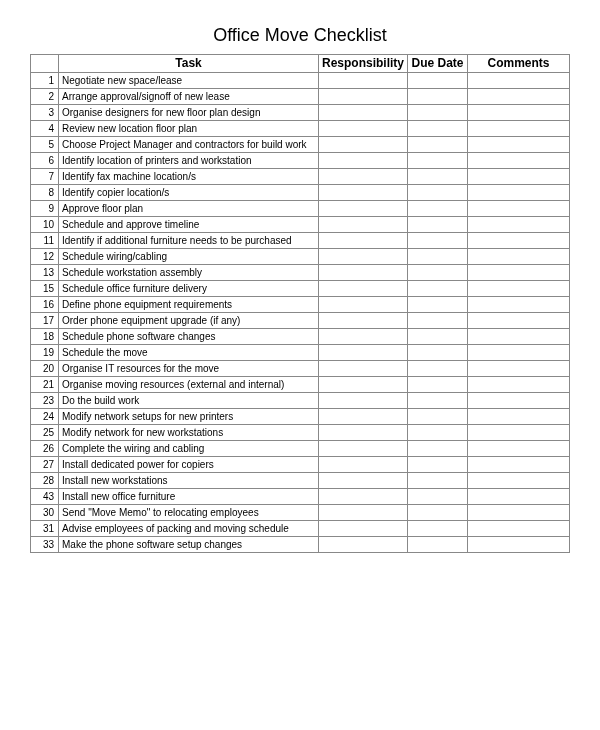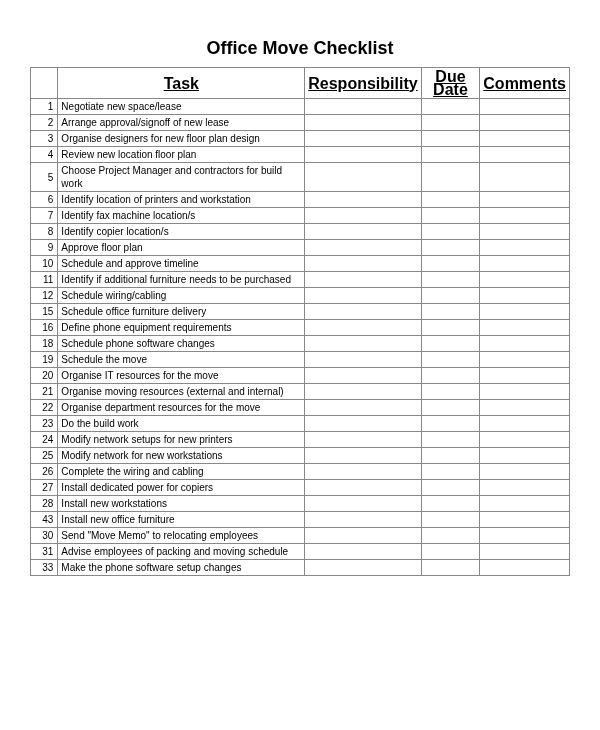--- a/index.html
+++ b/index.html
@@ -6,43 +6,42 @@
     body {
       font-family: Arial, sans-serif;
       background: #f5f5f5;
       width: 600px;
       height: 730px;
       padding: 20px 30px;
       background: #fff;
     }
     .title {
       font-size: 18px;
-      font-weight: bold;
+      font-weight: normal;
       text-align: center;
       margin-bottom: 8px;
-      margin-top: 18px;
+      margin-top: 5px;
     }
     table {
       border-collapse: collapse;
       width: 100%;
       font-size: 10px;
     }
     th, td {
       border: 1px solid #888;
       padding: 1px 3px;
       text-align: left;
       height: 15px;
       line-height: 13px;
     }
     th {
       font-weight: bold;
       text-align: center;
-      font-size: 16px;
+      font-size: 12px;
       padding: 2px 3px;
-      text-decoration: underline;
     }
     .col-num { width: 28px; text-align: right; padding-right: 4px; }
     .col-task { width: 260px; }
     .col-resp { width: 80px; }
     .col-due { width: 60px; text-align: center; }
     .col-comments { width: auto; }
     thead th.col-num { }
   </style>
 </head>
 <body>
@@ -138,34 +137,48 @@
         <td class="col-comments"></td>
       </tr>
       <tr>
         <td class="col-num">12</td>
         <td class="col-task">Schedule wiring/cabling</td>
         <td class="col-resp"></td>
         <td class="col-due"></td>
         <td class="col-comments"></td>
       </tr>
       <tr>
+        <td class="col-num">13</td>
+        <td class="col-task">Schedule workstation assembly</td>
+        <td class="col-resp"></td>
+        <td class="col-due"></td>
+        <td class="col-comments"></td>
+      </tr>
+      <tr>
         <td class="col-num">15</td>
         <td class="col-task">Schedule office furniture delivery</td>
         <td class="col-resp"></td>
         <td class="col-due"></td>
         <td class="col-comments"></td>
       </tr>
       <tr>
         <td class="col-num">16</td>
         <td class="col-task">Define phone equipment requirements</td>
         <td class="col-resp"></td>
         <td class="col-due"></td>
         <td class="col-comments"></td>
       </tr>
       <tr>
+        <td class="col-num">17</td>
+        <td class="col-task">Order phone equipment upgrade (if any)</td>
+        <td class="col-resp"></td>
+        <td class="col-due"></td>
+        <td class="col-comments"></td>
+      </tr>
+      <tr>
         <td class="col-num">18</td>
         <td class="col-task">Schedule phone software changes</td>
         <td class="col-resp"></td>
         <td class="col-due"></td>
         <td class="col-comments"></td>
       </tr>
       <tr>
         <td class="col-num">19</td>
         <td class="col-task">Schedule the move</td>
         <td class="col-resp"></td>
@@ -175,27 +188,20 @@
       <tr>
         <td class="col-num">20</td>
         <td class="col-task">Organise IT resources for the move</td>
         <td class="col-resp"></td>
         <td class="col-due"></td>
         <td class="col-comments"></td>
       </tr>
       <tr>
         <td class="col-num">21</td>
         <td class="col-task">Organise moving resources (external and internal)</td>
-        <td class="col-resp"></td>
-        <td class="col-due"></td>
-        <td class="col-comments"></td>
-      </tr>
-      <tr>
-        <td class="col-num">22</td>
-        <td class="col-task">Organise department resources for the move</td>
         <td class="col-resp"></td>
         <td class="col-due"></td>
         <td class="col-comments"></td>
       </tr>
       <tr>
         <td class="col-num">23</td>
         <td class="col-task">Do the build work</td>
         <td class="col-resp"></td>
         <td class="col-due"></td>
         <td class="col-comments"></td>

